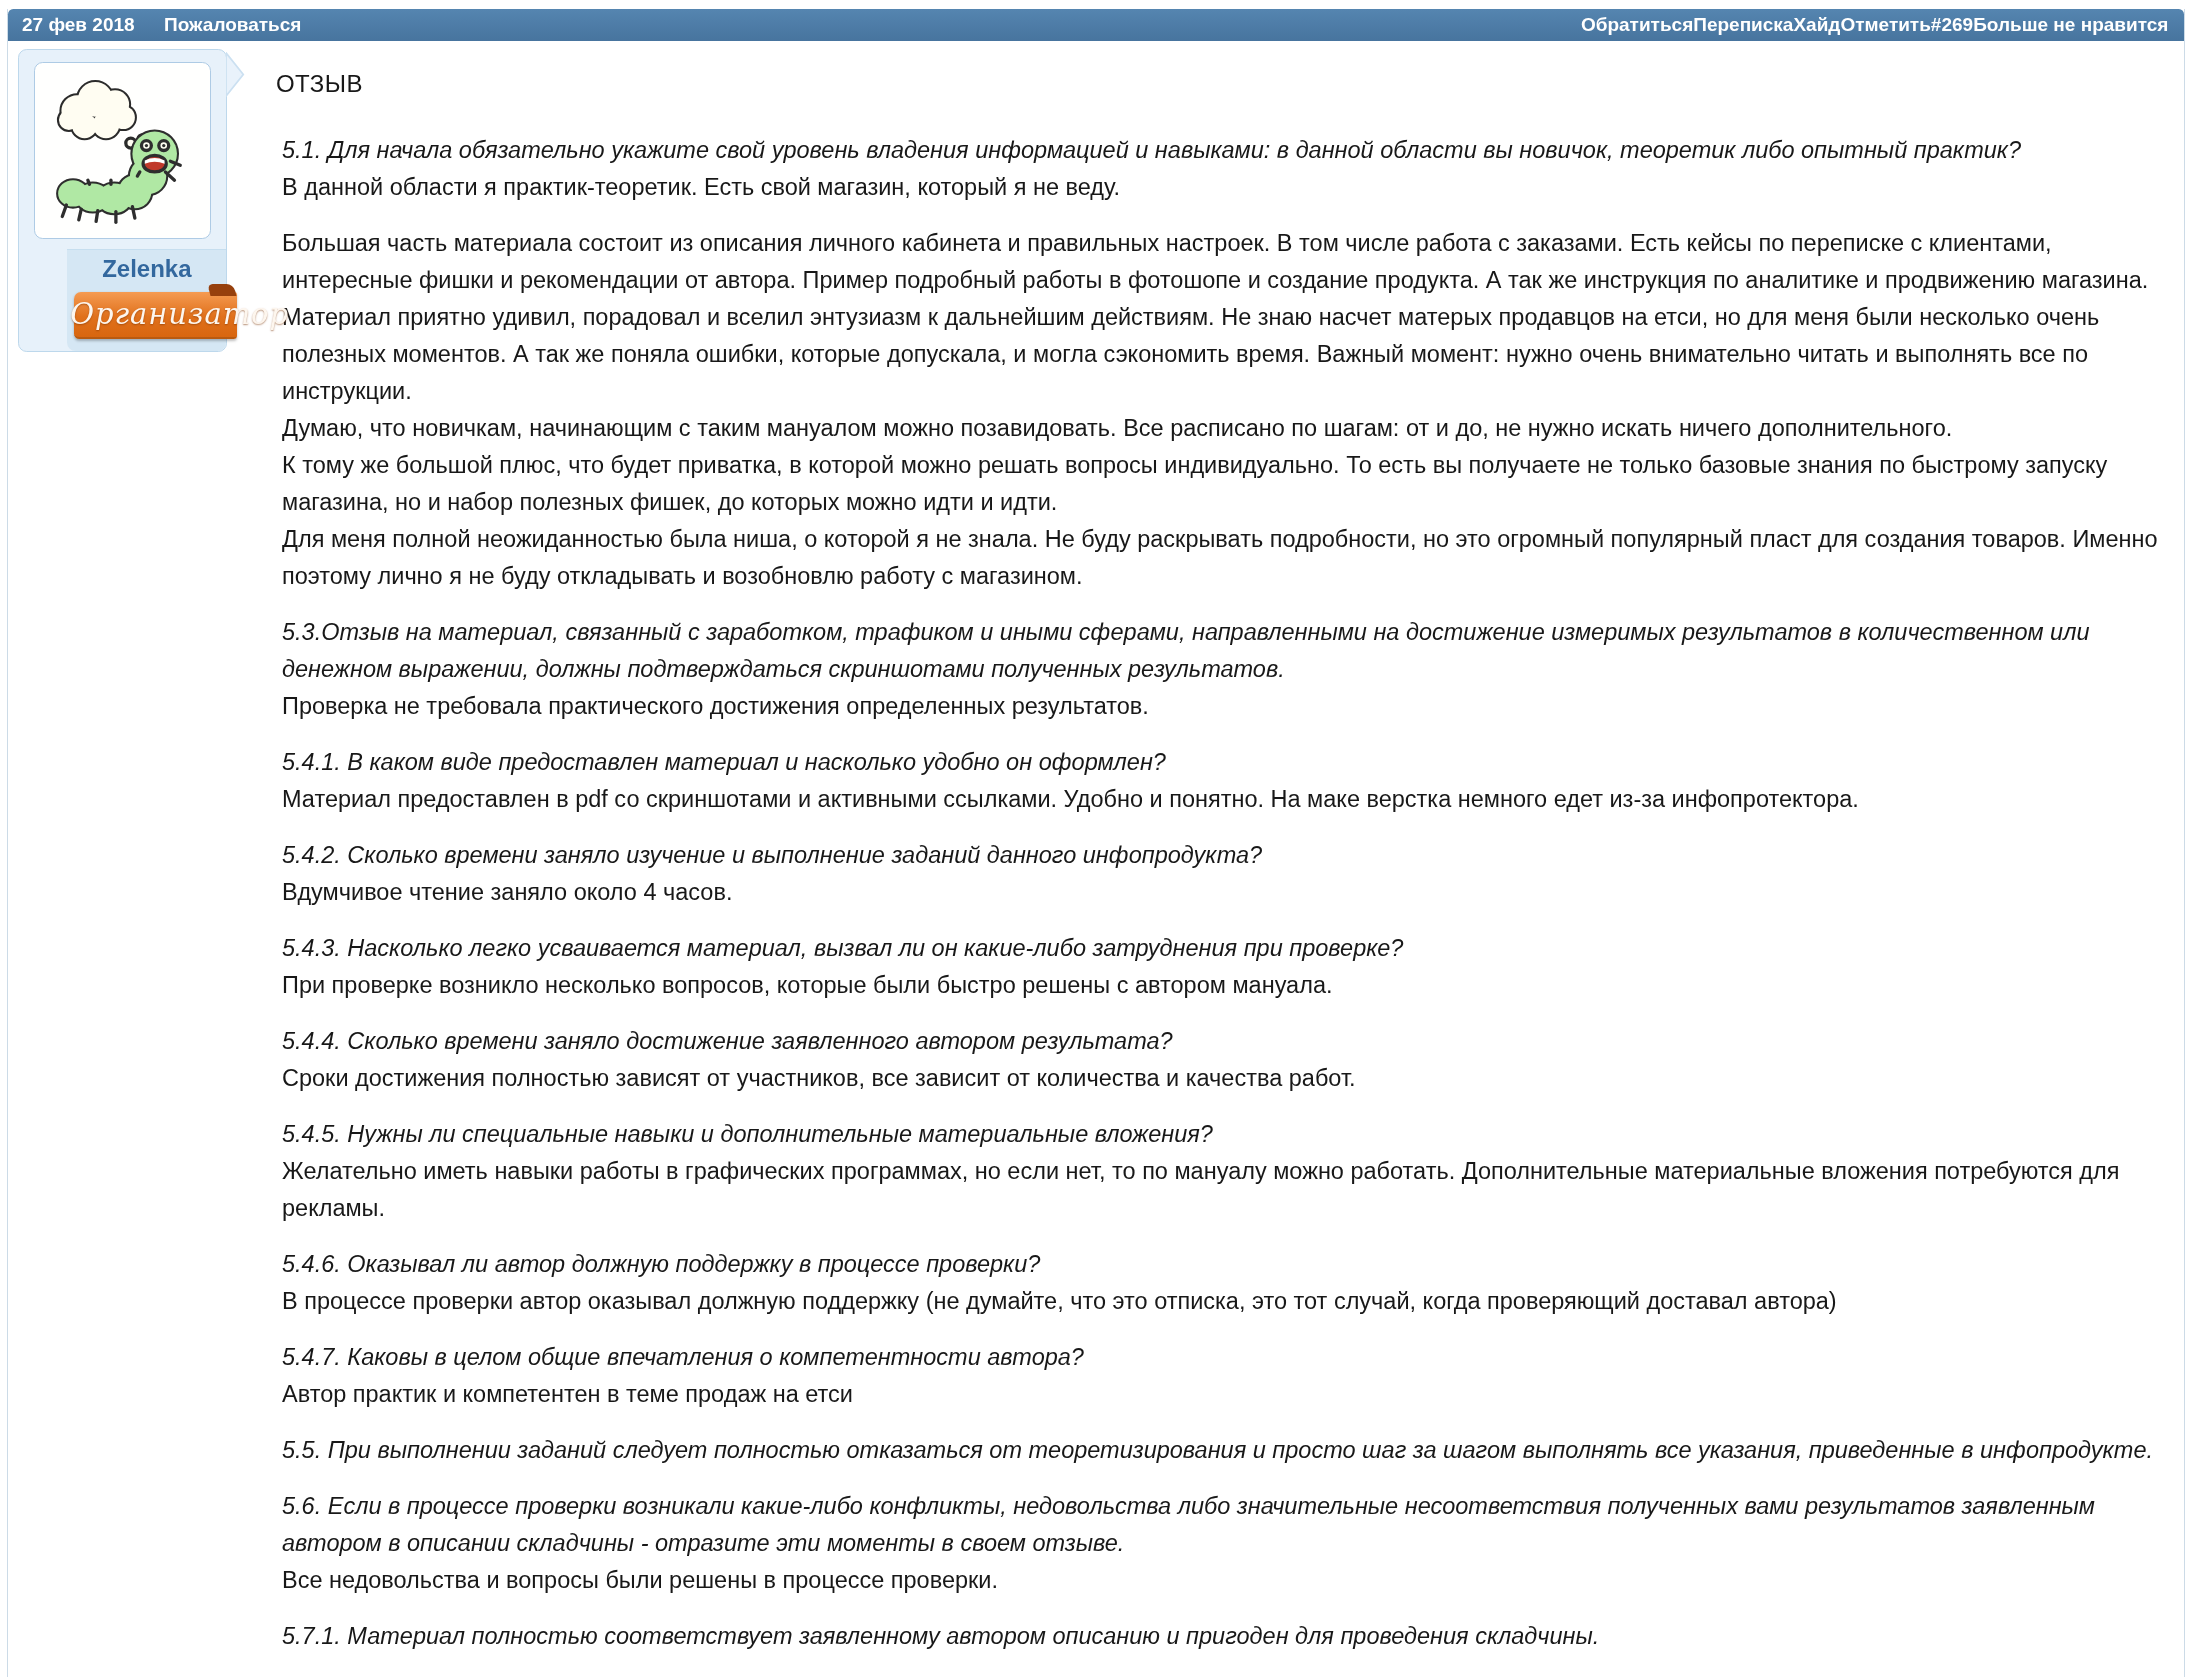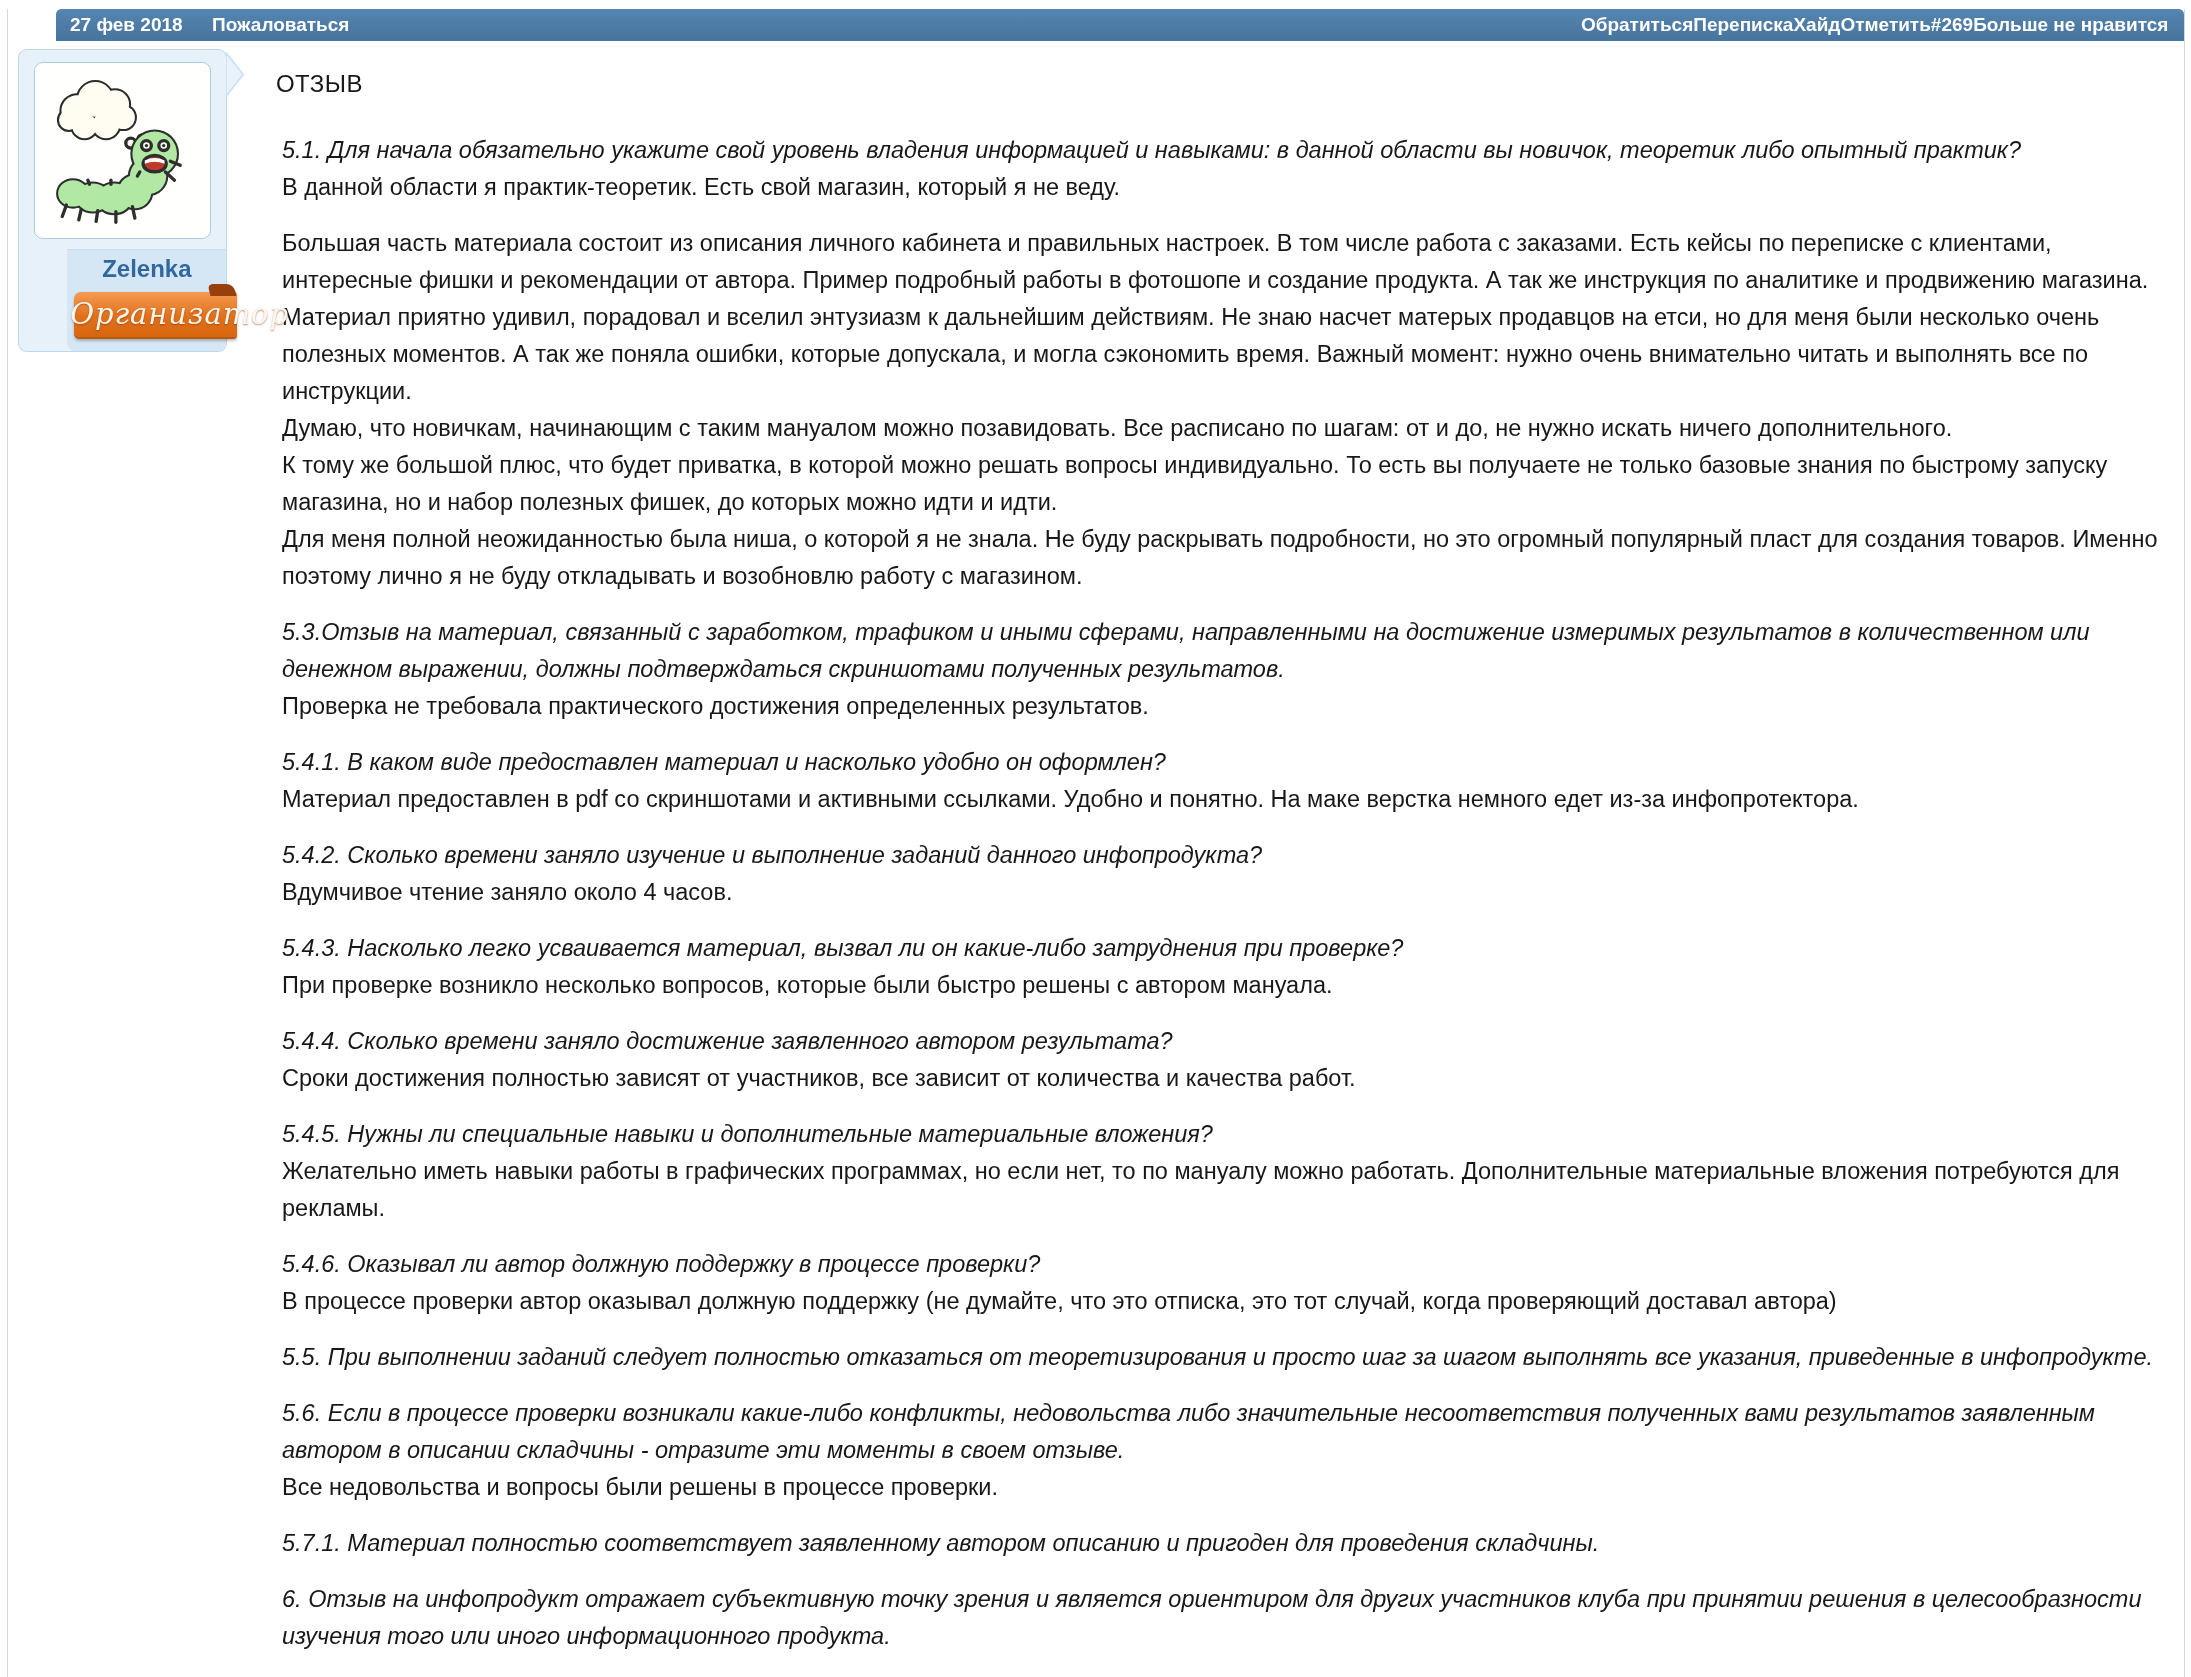--- a/index.html
+++ b/index.html
@@ -35,21 +35,20 @@
     height:32px;
     background:linear-gradient(to bottom, #5585b0, var(--header-bar-dark));
     border-radius:5.2px 5.2px 0 0;
     display:flex;
     align-items:center;
     justify-content:space-between;
     padding:0 15.6px 0 14px;
     font-size:19px;
     font-weight:700;
     color:#fff;
-    margin-left:48px;
   }
   .hdr-left{display:flex;gap:29.5px;align-items:center;}
   .hdr-right{display:flex;}
   .hdr-text{color:#fff;}
   .hdr-link{color:#fff;text-decoration:none;cursor:pointer;}
   .post-body{
     display:flex;
     position:relative;
   }
   .sidebar{
@@ -282,20 +281,24 @@
           </div>
           <div class="block">
             <div class="question">5.4.5. Нужны ли специальные навыки и дополнительные материальные вложения?</div>
             <div class="answer">Желательно иметь навыки работы в графических программах, но если нет, то по мануалу можно работать. Дополнительные материальные вложения потребуются для рекламы.</div>
           </div>
           <div class="block">
             <div class="question">5.4.6. Оказывал ли автор должную поддержку в процессе проверки?</div>
             <div class="answer">В процессе проверки автор оказывал должную поддержку (не думайте, что это отписка, это тот случай, когда проверяющий доставал автора)</div>
           </div>
           <div class="block">
+            <div class="question">5.4.7. Каковы в целом общие впечатления о компетентности автора?</div>
+            <div class="answer">Автор практик и компетентен в теме продаж на етси</div>
+          </div>
+          <div class="block">
             <div class="question">5.5. При выполнении заданий следует полностью отказаться от теоретизирования и просто шаг за шагом выполнять все указания, приведенные в инфопродукте.</div>
           </div>
           <div class="block">
             <div class="question">5.6. Если в процессе проверки возникали какие-либо конфликты, недовольства либо значительные несоответствия полученных вами результатов заявленным автором в описании складчины - отразите эти моменты в своем отзыве.</div>
             <div class="answer">Все недовольства и вопросы были решены в процессе проверки.</div>
           </div>
           <div class="block">
             <div class="question">5.7.1. Материал полностью соответствует заявленному автором описанию и пригоден для проведения складчины.</div>
           </div>
           <div class="block">

